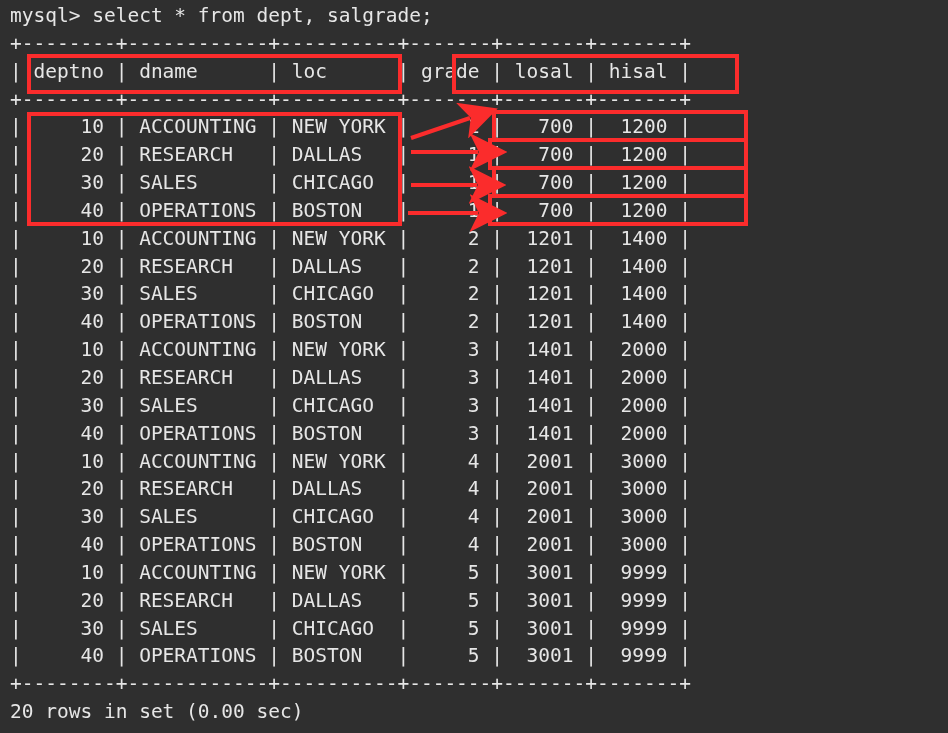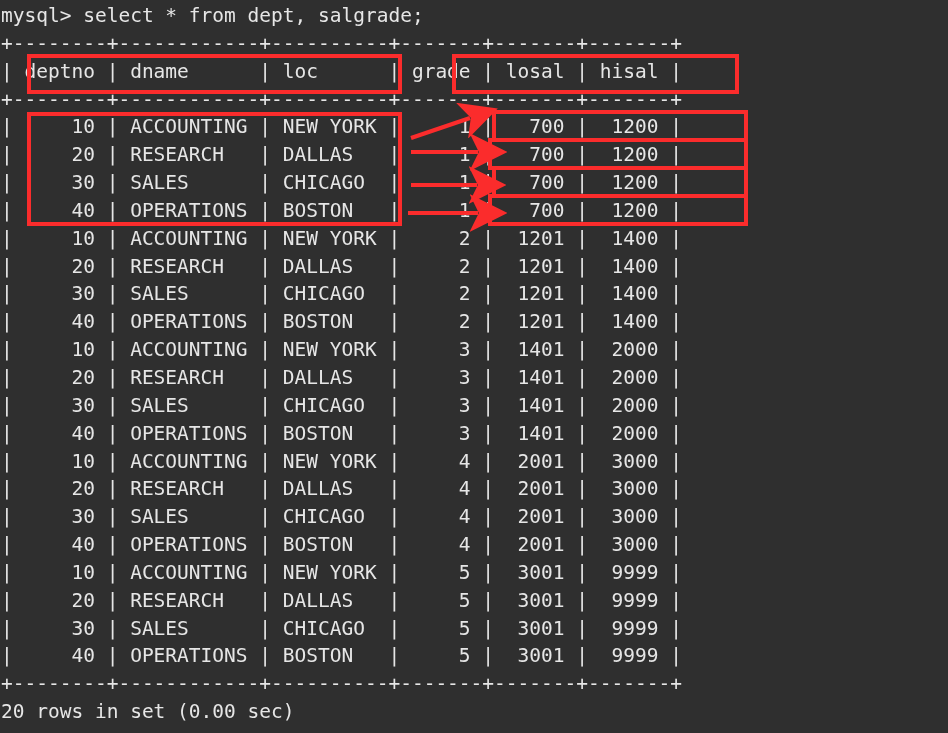--- a/index.html
+++ b/index.html
@@ -24,21 +24,21 @@
     font-size: 19.5px;
     line-height: 27.85px;
     overflow: hidden;
   }
 
   #term-text {
     position: absolute;
     left: 0;
     top: 2px;
     margin: 0;
-    padding: 0 0 0 1px;
+    padding: 0 0 0 10px;
     white-space: pre;
     font-family: "DejaVu Sans Mono", "Liberation Mono", monospace;
     font-size: 19.5px;
     line-height: 27.85px;
     letter-spacing: 0px;
     color: #e6e6e6;
     z-index: 1;
   }
 
   

